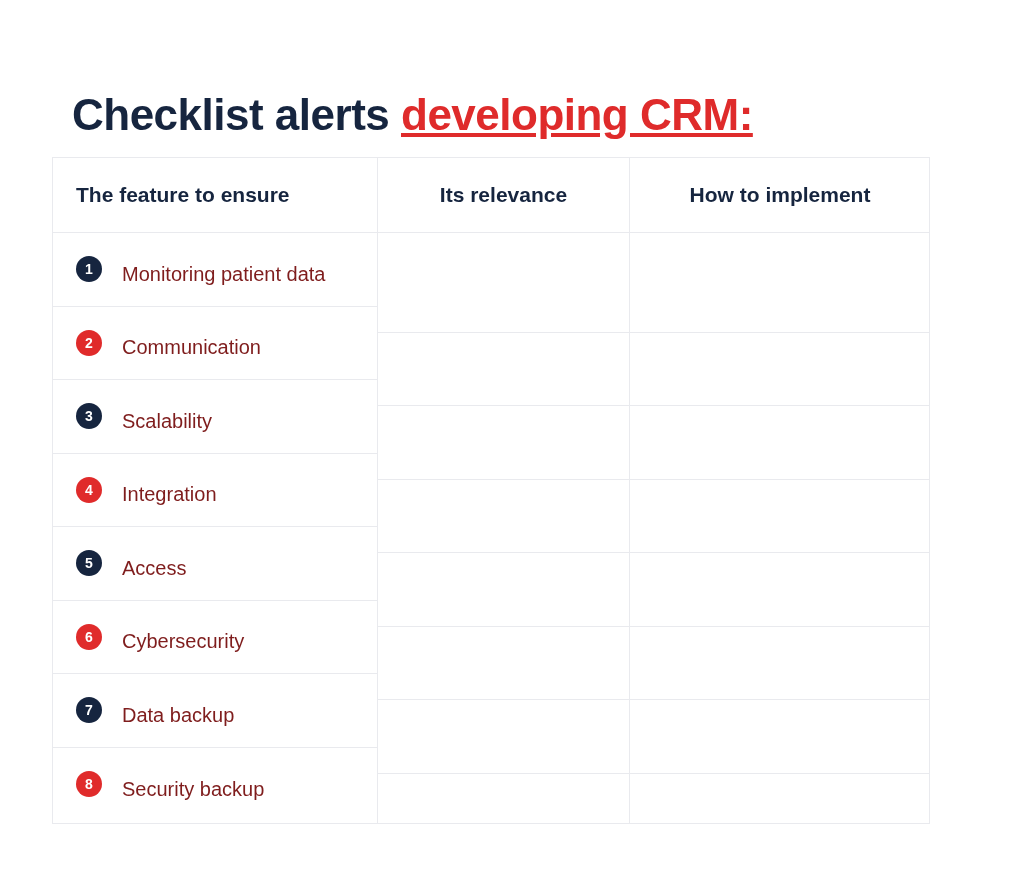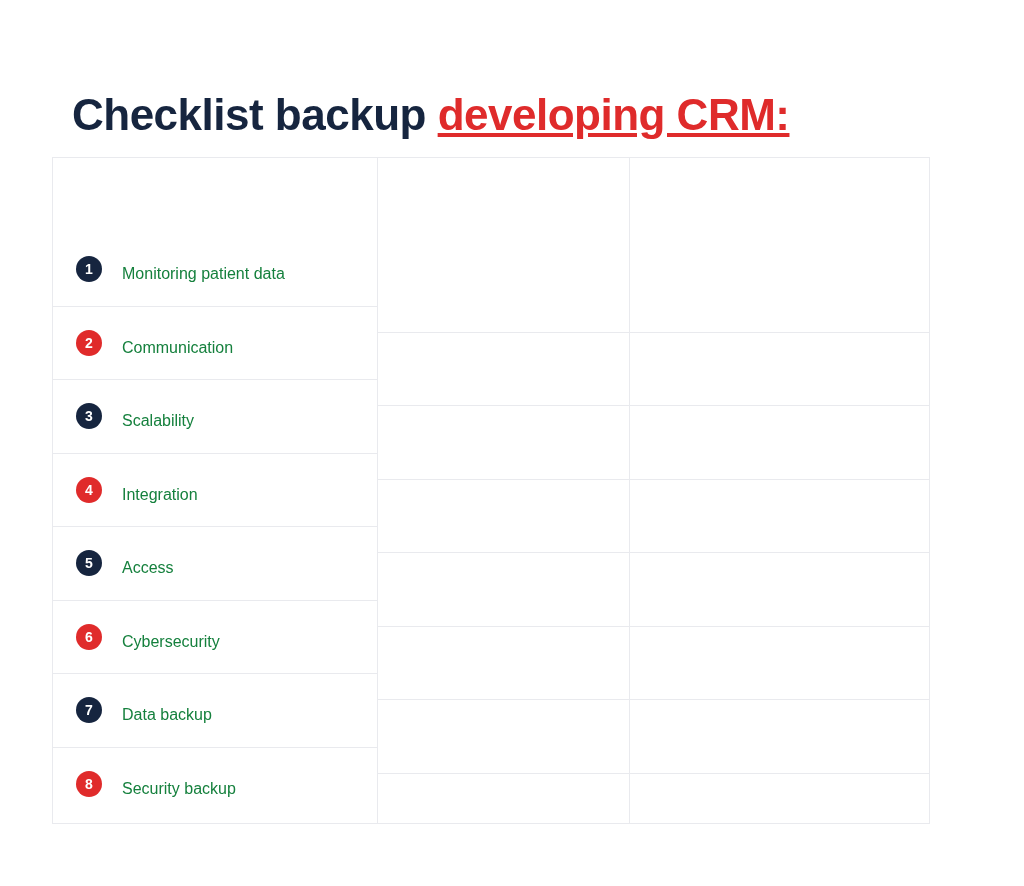--- a/index.html
+++ b/index.html
@@ -117,22 +117,22 @@
     color: #ffffff;
     font-size: 14px;
     font-weight: bold;
     line-height: 1;
   }
   .badge.navy { background: #16253f; }
   .badge.red  { background: #e02b2b; }
 
   .feature-label {
     margin-left: 20px;
-    color: #15803d;
-    font-size: 16px;
+    color: #7f1d1d;
+    font-size: 20px;
     white-space: nowrap;
     margin-top: 10px;
   }
 
   
   .stagger-lines {
     position: absolute;
     left: 326px;
     top: 0;
     width: 552px;
@@ -153,27 +153,32 @@
   }
   .empty-cell.col2 { left: 326px; width: 251px; }
   .empty-cell.col3 { left: 578px; width: 300px; }
 </style>
 </head>
 <body>
 
 <div class="page">
 
   <h1 class="title">
-    <span class="title-part-dark">Checklist backup </span><span class="title-part-accent">developing CRM:</span>
+    <span class="title-part-dark">Checklist alerts </span><span class="title-part-accent">developing CRM:</span>
   </h1>
 
   <div class="table">
 
     <div class="table-border"></div>
 
+    <div class="header-row">
+      <div class="header-cell h1">The feature to ensure</div>
+      <div class="header-cell h2">Its relevance</div>
+      <div class="header-cell h3">How to implement</div>
+    </div>
 
     <div class="vdiv c1"></div>
     <div class="vdiv c2"></div>
 
     <div class="col1" id="feature-column">
         <div class="feature-row">
           <span class="badge navy">1</span>
           <span class="feature-label">Monitoring patient data</span>
         </div>
         <div class="feature-row">

